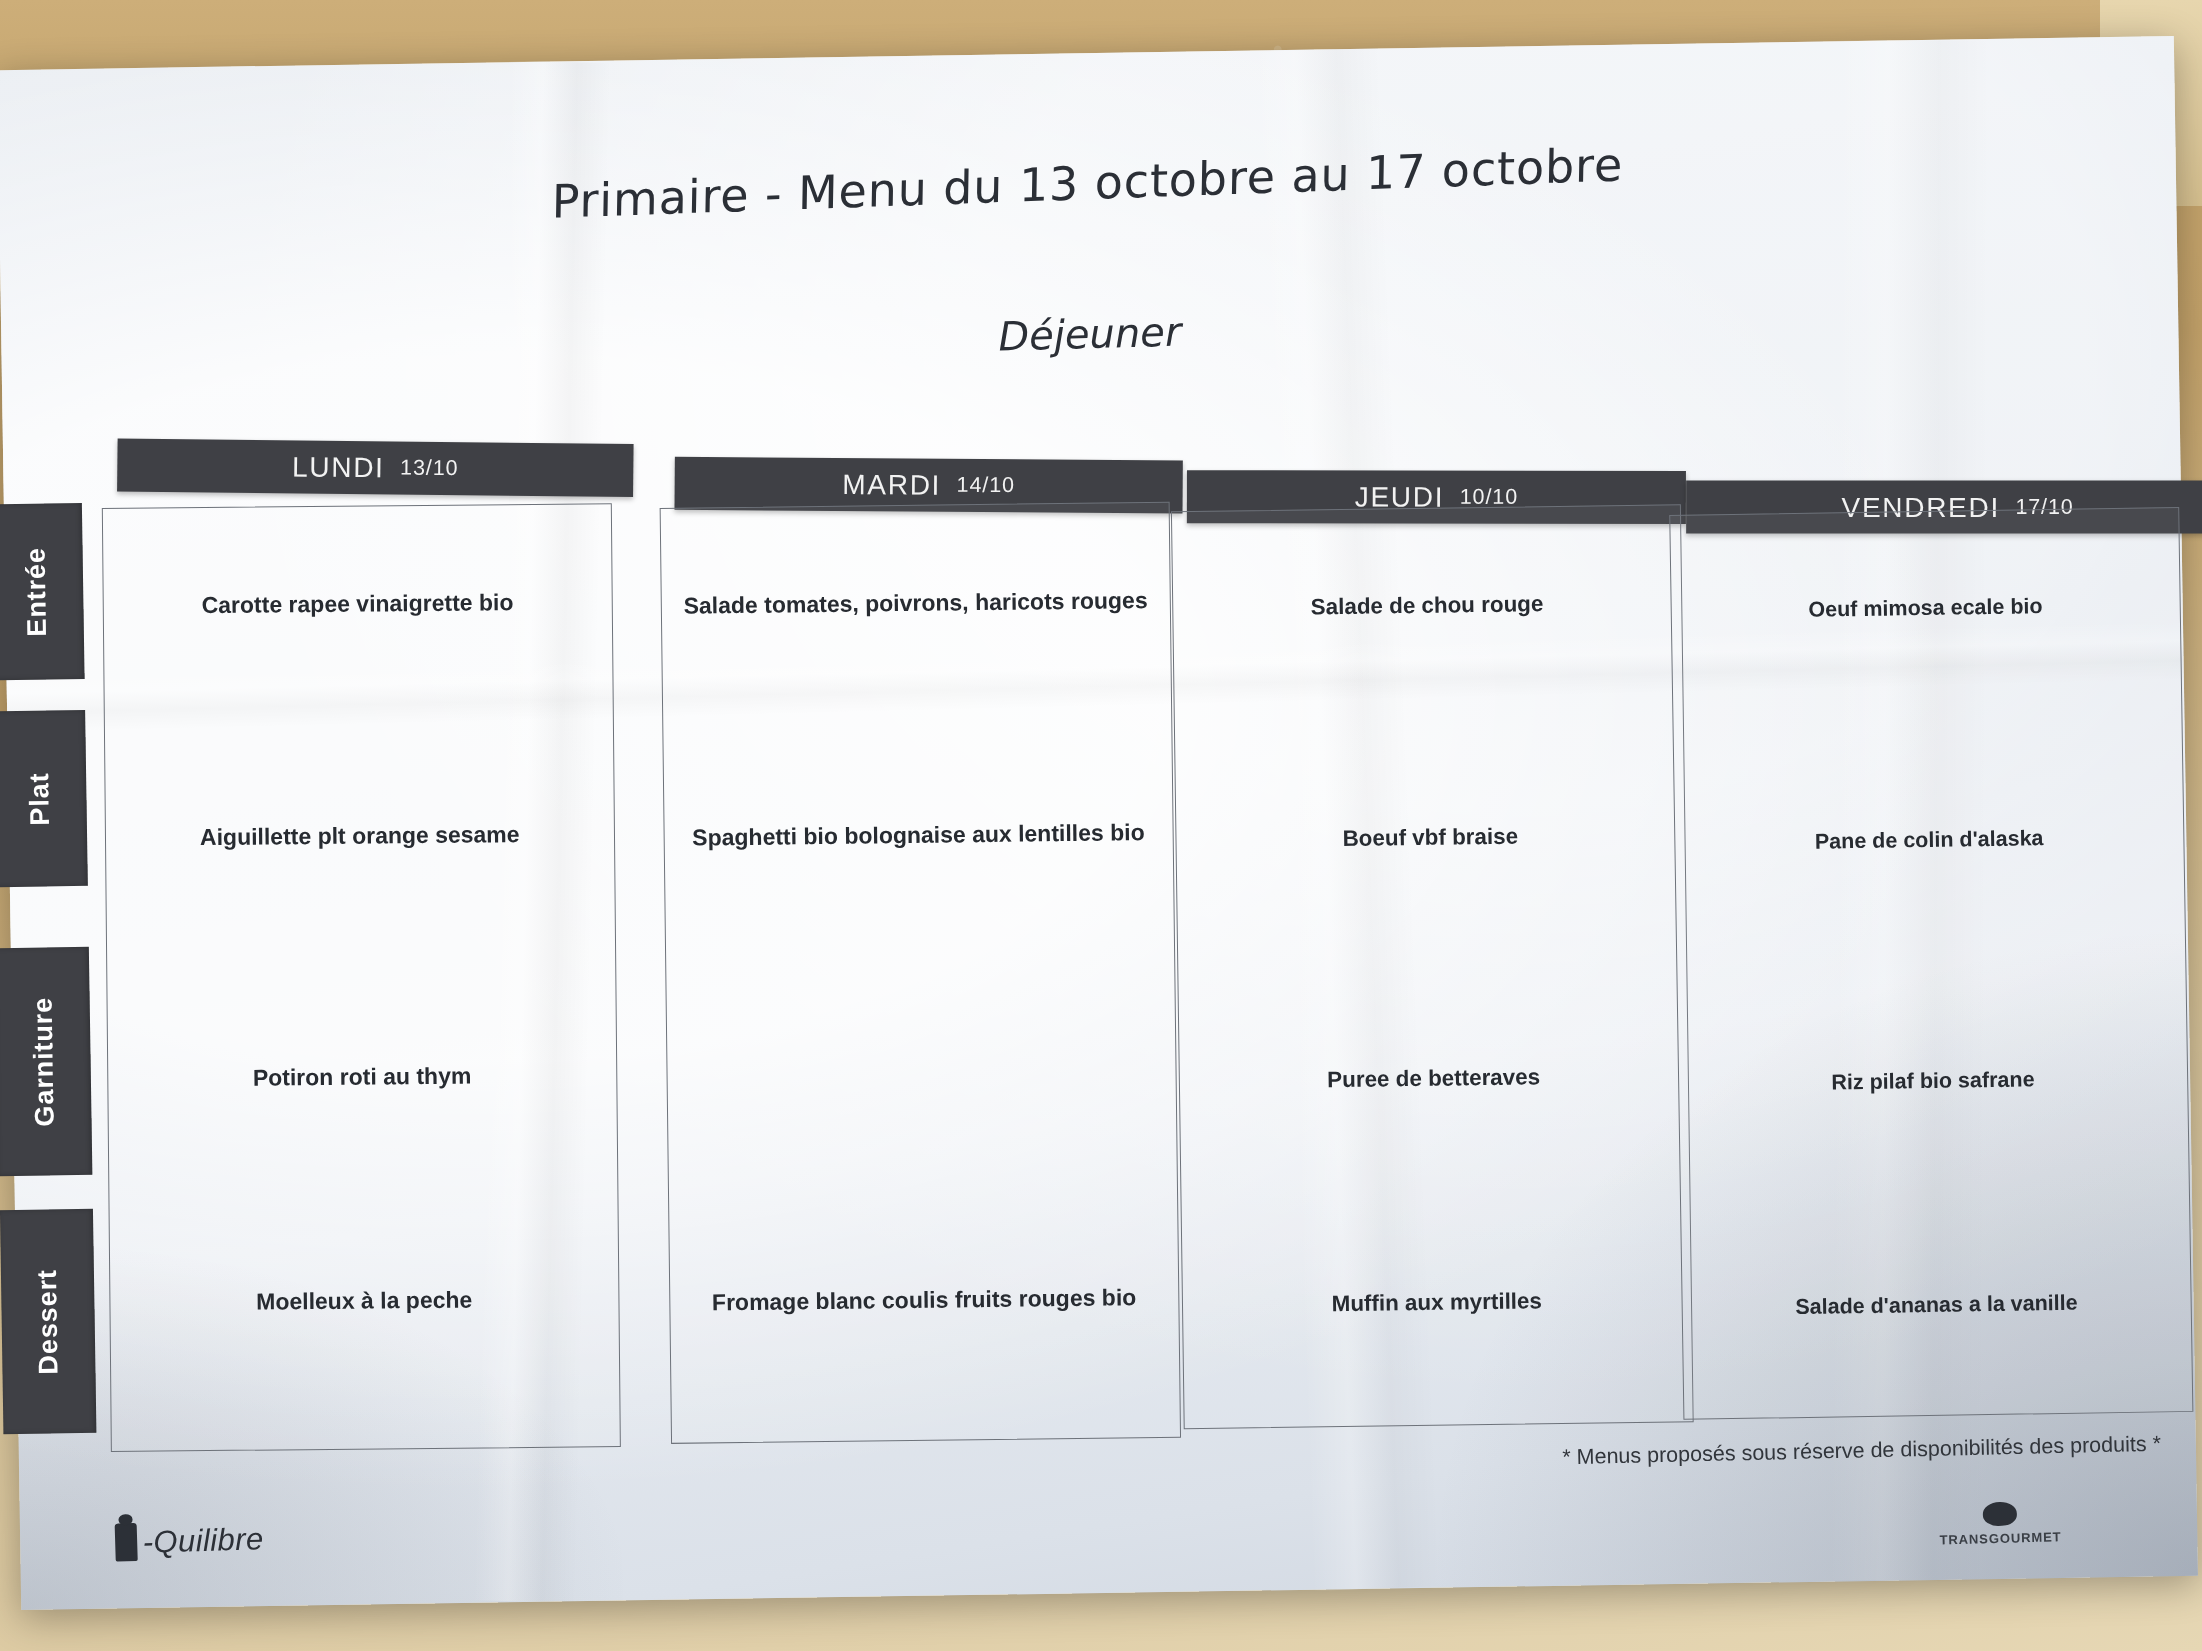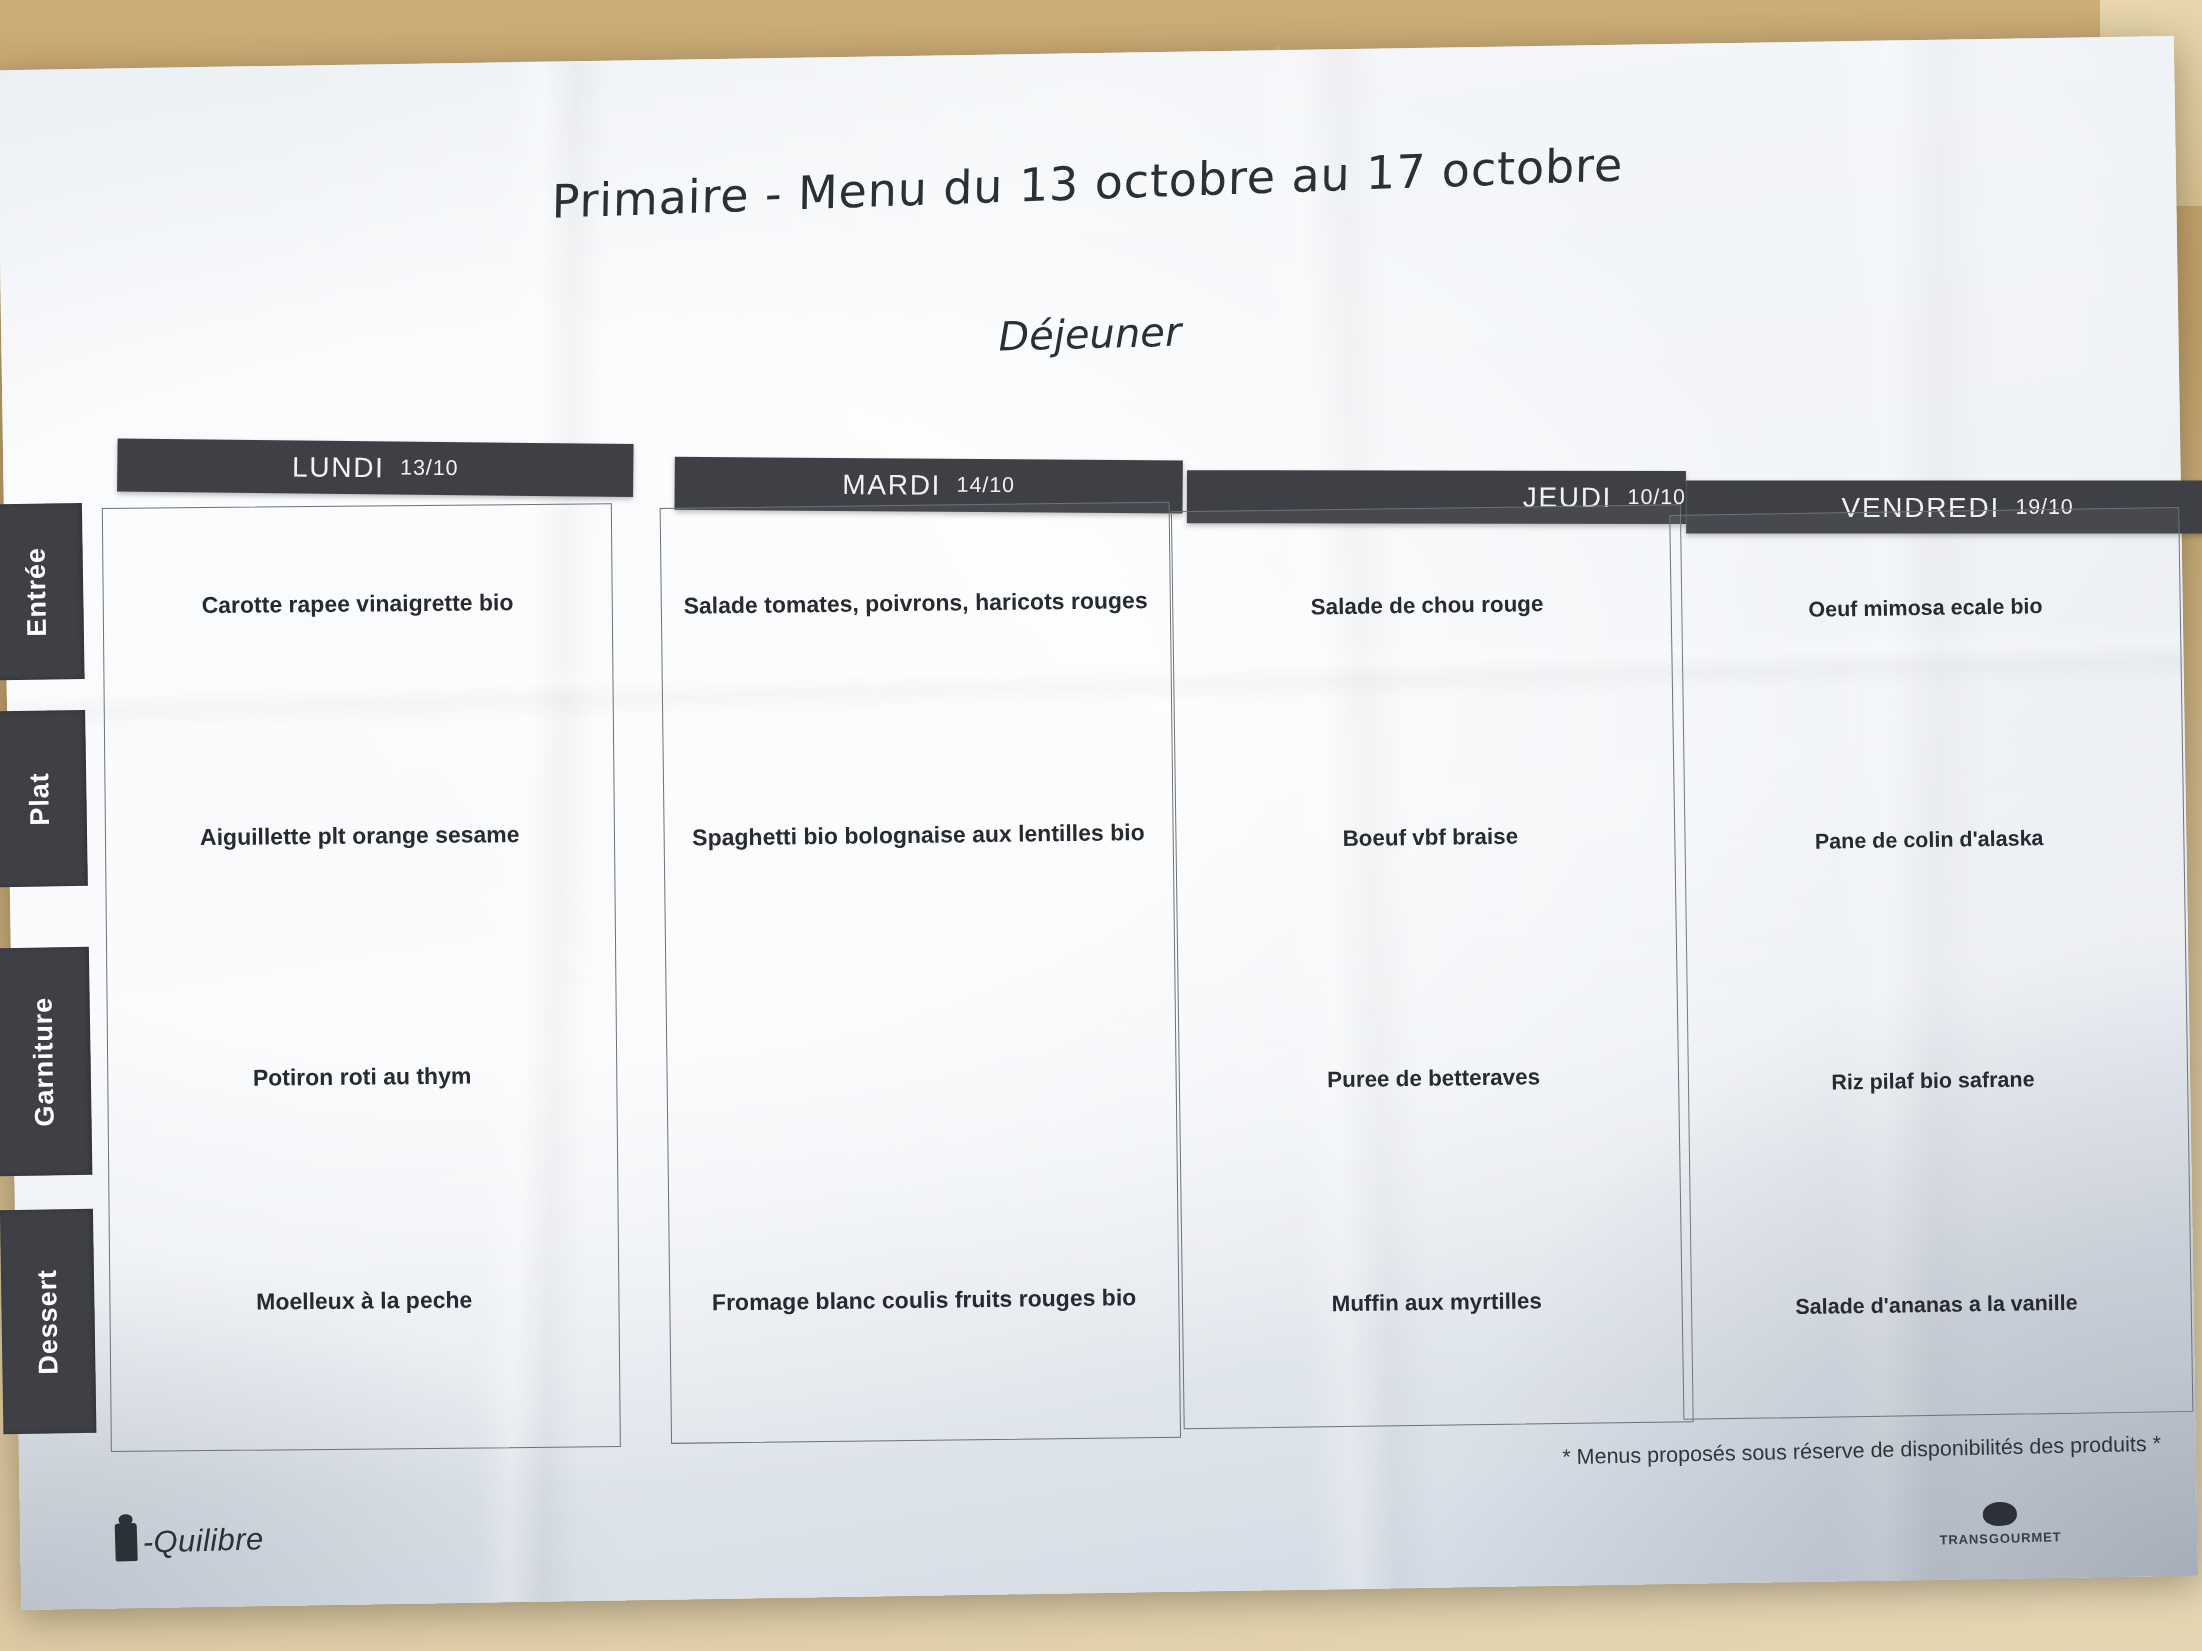--- a/index.html
+++ b/index.html
@@ -144,21 +144,21 @@
     align-items: center;
     justify-content: center;
     gap: 15.5px;
     font-size: 28px;
     letter-spacing: 1.7px;
     box-shadow: 0 2.6px 5.2px rgba(0,0,0,.25);
   }
   .dayhdr .date { font-size: 21.5px; letter-spacing: 0.9px; }
   #hdr0 { left: 114px;  top: 377px;  width: 516px; transform: rotate(1.5deg); }
   #hdr1 { left: 671px;  top: 403px;  width: 508px; transform: rotate(1.3deg); }
-  #hdr2 { left: 1183px; top: 423px;  width: 499px; transform: rotate(1.0deg); justify-content: flex-end; }
+  #hdr2 { left: 1183px; top: 423px;  width: 499px; transform: rotate(1.0deg); }
   #hdr3 { left: 1682px; top: 441px;  width: 503px; transform: rotate(0.9deg); padding-left: 20px; }
 
   .cell {
     position: absolute;
     left: 13.8px;
     width: 480px;
     text-align: center;
     font-size: 23px;
     font-weight: bold;
     color: #272b31;
@@ -254,21 +254,21 @@
     <div class="dayhdr" id="hdr1">
       <span>MARDI</span>
       <span class="date">14/10</span>
     </div>
     <div class="dayhdr" id="hdr2">
       <span>JEUDI</span>
       <span class="date">10/10</span>
     </div>
     <div class="dayhdr" id="hdr3">
       <span>VENDREDI</span>
-      <span class="date">19/10</span>
+      <span class="date">17/10</span>
     </div>
 
     <div class="col" id="col0">
       <div class="cell r0">Carotte rapee vinaigrette bio</div>
       <div class="cell r1">Aiguillette plt orange sesame</div>
       <div class="cell r2">Potiron roti au thym</div>
       <div class="cell r3">Moelleux à la peche</div>
     </div>
 
     <div class="col" id="col1">

